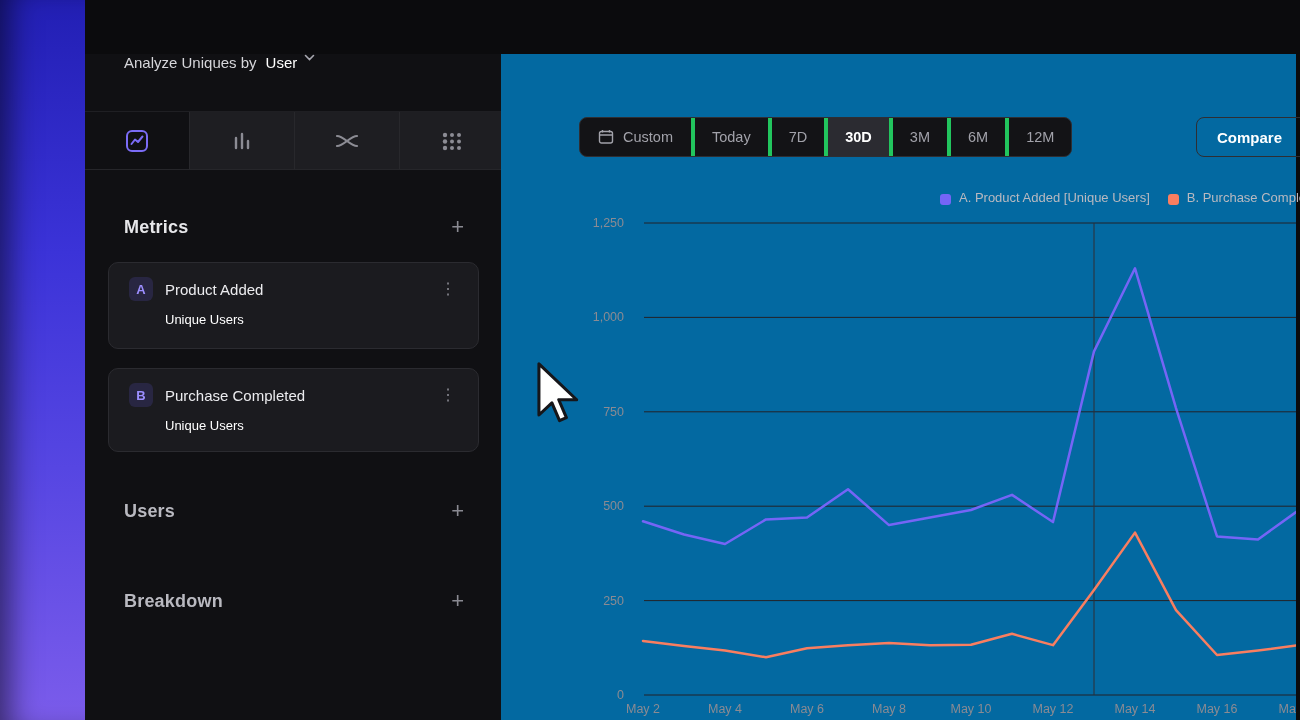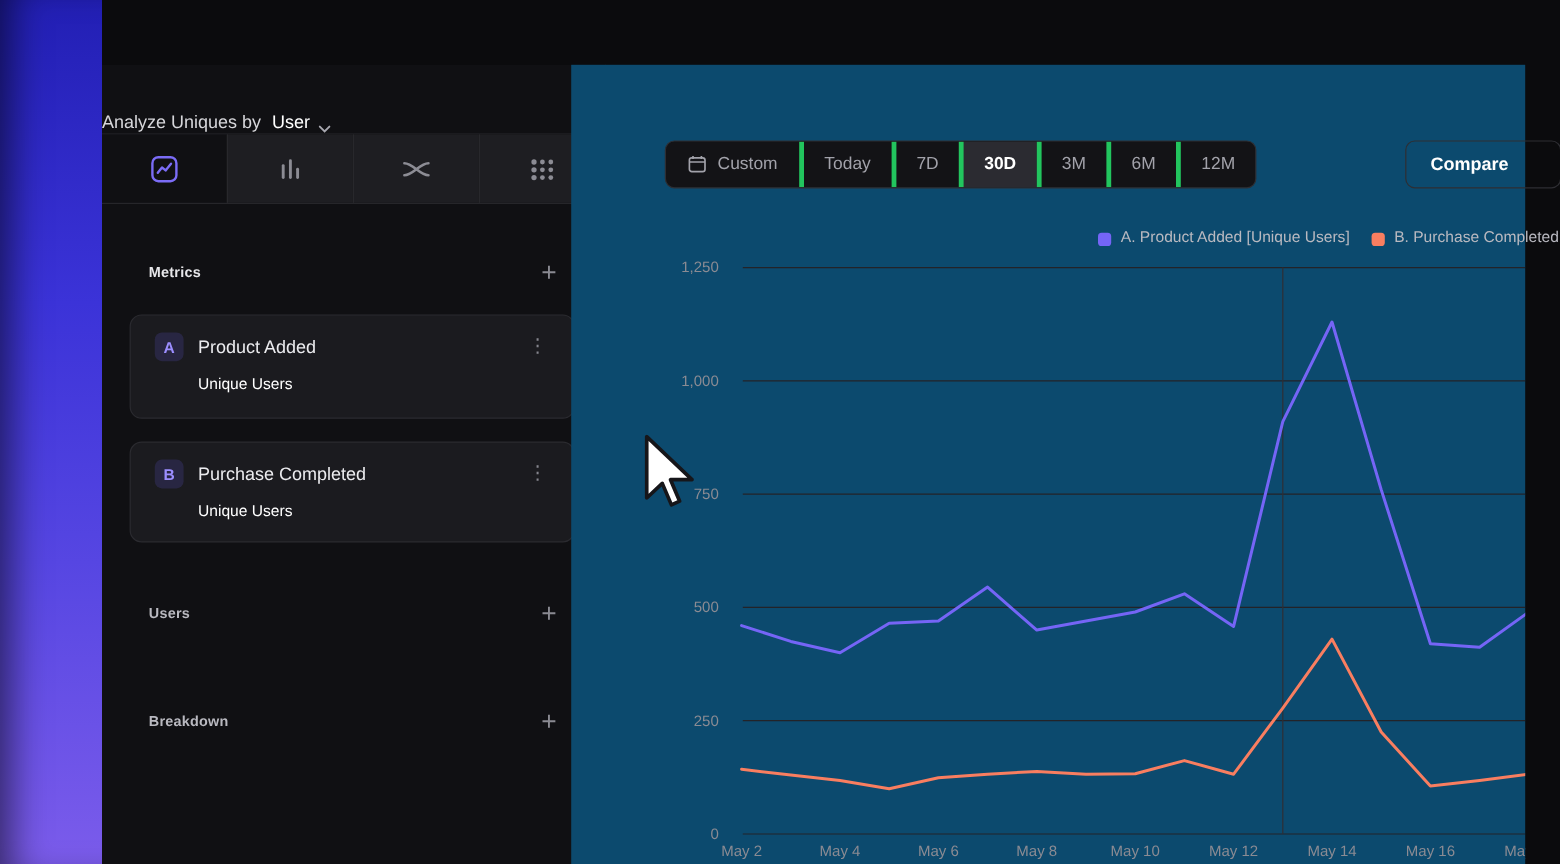--- a/index.html
+++ b/index.html
@@ -10,40 +10,40 @@
   .brand-strip{position:absolute;left:0;top:0;width:85px;height:720px;
     background:linear-gradient(180deg,#221fb4 0%,#3b33d8 35%,#5646e2 65%,#7b5ceb 100%);
     box-shadow:inset 26px 0 30px -16px rgba(0,0,0,.55)}
 
   
   .topbar{position:absolute;left:85px;top:0;width:1215px;height:54px;background:#0c0c0e;border-bottom:1px solid #1d1d21}
   .doc-title{position:absolute;left:28px;top:6px;font-size:15px;color:#d2d2d6;cursor:text}
 
   
   .left-panel{position:absolute;left:85px;top:54px;width:420px;height:666px;background:#101013;border-right:1px solid #1f1f23}
-  .panel-header{height:58px;display:flex;align-items:flex-end;border-bottom:1px solid #1f1f23;font-size:15px;color:#d6d6da}
+  .panel-header{height:58px;display:flex;align-items:flex-start;padding-left:39px;border-bottom:1px solid #1f1f23;font-size:15px;color:#d6d6da}
   .analyze-value{color:#fff;font-weight:400;margin-left:9px;margin-right:7px;cursor:pointer}
   .tab-row{display:flex;height:58px;border-bottom:1px solid #26262a}
   .tab{flex:1;display:flex;align-items:center;justify-content:center;background:#1e1e22;border-left:1px solid #28282c;cursor:pointer}
   .tab.active{background:transparent;border-left:none}
 
   .section-head{position:absolute;left:39px;right:40px;display:flex;align-items:center;justify-content:space-between;height:26px}
-  .head-label{font-size:12px;font-weight:700;color:#e7e7ea;letter-spacing:.2px}
+  .head-label{font-size:18px;font-weight:700;color:#e7e7ea;letter-spacing:.2px}
   .head-label.dim{color:#b9b9c0;font-weight:600}
   .plus-btn{font-size:22px;font-weight:300;color:#8a8a92;background:none;border:none;cursor:pointer;line-height:20px;font-family:inherit}
 
   .metric-card{position:absolute;left:23px;width:371px;background:#1b1b1f;border:1px solid #2b2b30;border-radius:10px;padding:14px 18px 0 20px;cursor:pointer}
   .card-top{display:flex;align-items:center}
   .badge{width:24px;height:24px;border-radius:6px;background:rgba(115,99,246,.16);color:#9c8eff;font-size:13px;font-weight:700;display:flex;align-items:center;justify-content:center;flex:0 0 auto}
   .metric-name{margin-left:12px;font-size:15px;font-weight:500;color:#ececef}
   .kebab{margin-left:auto;color:#85858d;font-size:16px;line-height:1;cursor:pointer;padding:2px 4px}
   .metric-sub{margin-left:36px;margin-top:11px;font-size:13px;color:#ffffff}
 
   
-  .chart-panel{position:absolute;left:476px;top:54px;width:795px;height:666px;background:#0c4a6e}
+  .chart-panel{position:absolute;left:501px;top:54px;width:795px;height:666px;background:#0369a1}
   .range-group{position:absolute;left:78px;top:63px;height:40px;display:flex;align-items:stretch;border:1px solid #2e2e33;border-radius:8px;background:#131316;overflow:hidden}
   .range-btn{display:flex;align-items:center;gap:9px;padding:0 17px;background:none;border:none;border-left:4px solid #22c55e;color:#a2a2aa;font-size:14.5px;font-family:inherit;cursor:pointer;white-space:nowrap}
   .range-btn:first-child{border-left:none;padding:0 18px}
   .range-btn.active{background:#2b2b31;color:#fff;font-weight:700}
   .compare-btn{position:absolute;left:695px;top:63px;height:40px;width:130px;border:1px solid #2e2e33;border-radius:8px;background:transparent;color:#fff;font-size:15px;font-weight:700;font-family:inherit;text-align:left;padding:0 0 0 20px;cursor:pointer}
 
   .legend{position:absolute;left:439px;top:136px;display:flex;gap:18px;white-space:nowrap}
   .legend-item{display:flex;align-items:flex-end;gap:8px;font-size:13px;color:#b9b9c0;cursor:pointer}
   .swatch{width:11px;height:11px;border-radius:3px;display:inline-block}
 

